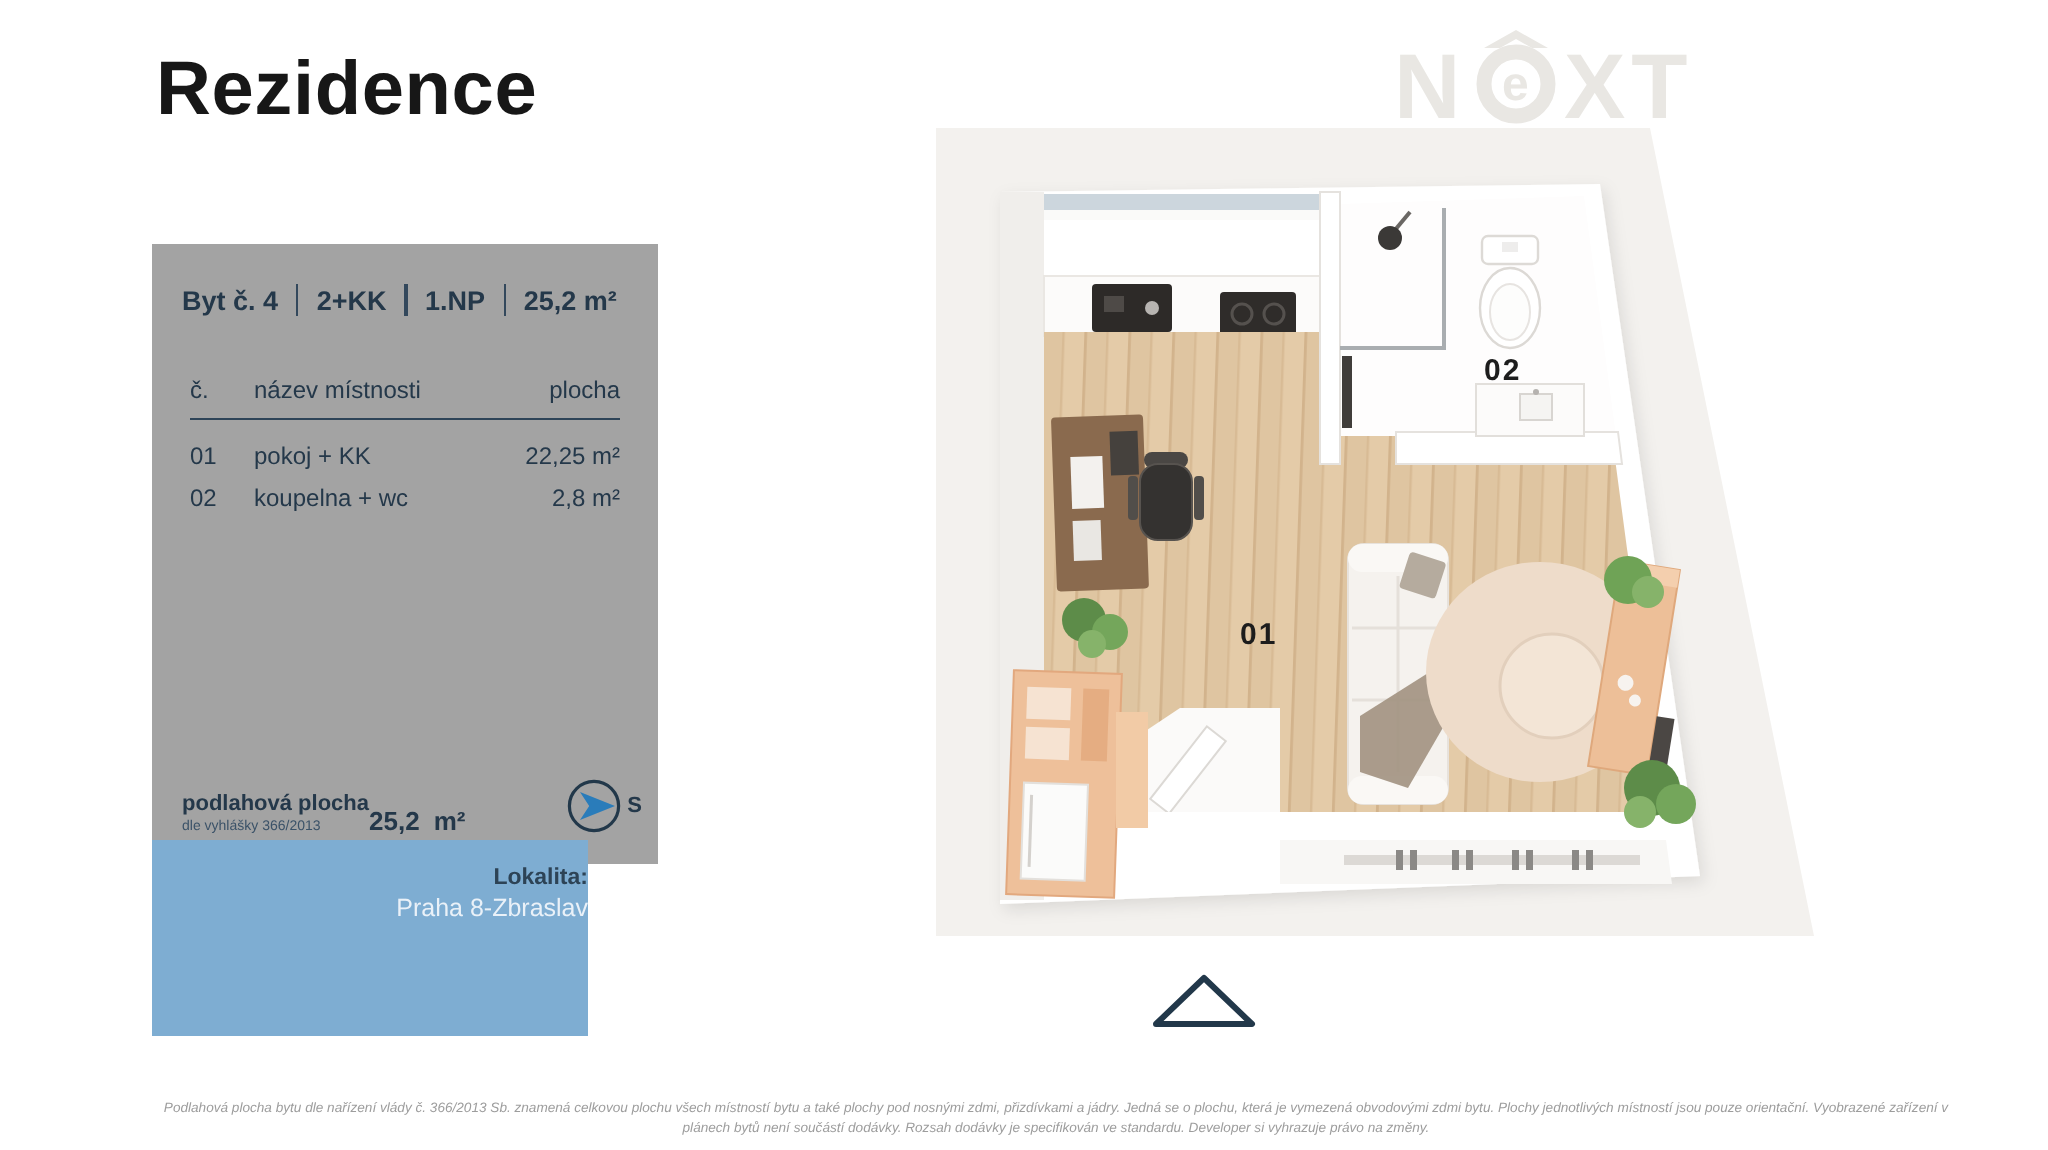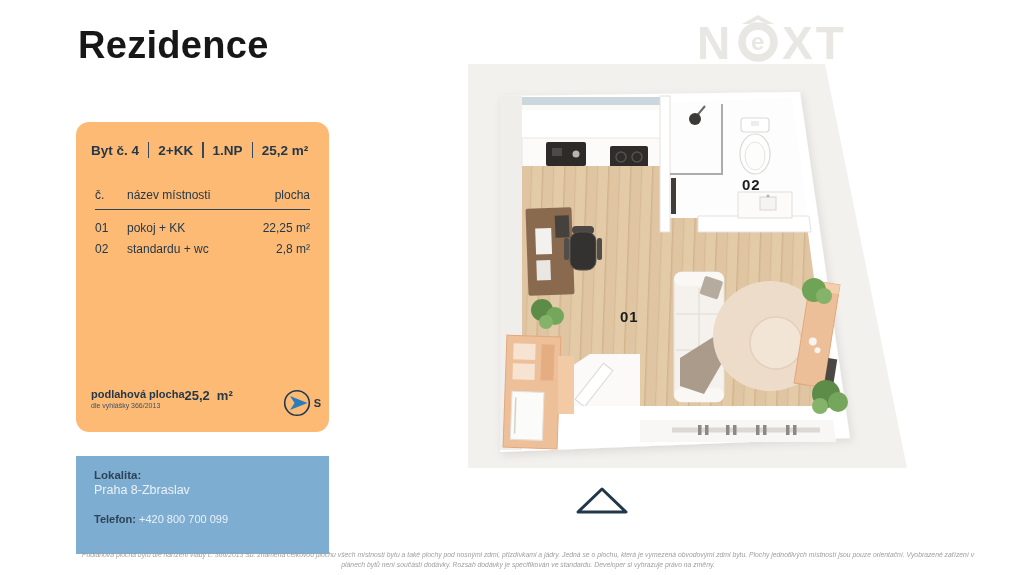--- a/index.html
+++ b/index.html
@@ -5,42 +5,42 @@
   html,body{margin:0;padding:0;background:#ffffff;}
   .page{position:relative;width:1024px;height:575px;background:#ffffff;overflow:hidden;
         font-family:"Liberation Sans",sans-serif;color:#24384a;padding-left:32px;}
 
   
   .title{position:absolute;left:78px;top:26px;font-size:38px;font-weight:700;
          line-height:1.03;color:#171717;letter-spacing:.3px;}
 
   
   .info-panel{position:absolute;left:76px;top:122px;width:253px;height:310px;
-              background:#fdba74;border-radius:13px;}
+              background:#a3a3a3;}
   .unit-line{display:flex;align-items:center;gap:9px;padding:20px 0 0 15px;
              font-size:13.5px;font-weight:700;color:#24384a;white-space:nowrap;}
   .unit-sep{width:1.3px;height:16px;background:#33485c;flex:0 0 auto;}
   .room-table{margin:26px 19px 0 19px;font-size:12px;color:#24384a;}
   .rt-row{display:flex;align-items:baseline;padding:3.5px 0;}
   .rt-head{font-size:12px;padding-bottom:7px;}
   .rt-num{width:32px;flex:0 0 auto;}
   .rt-name{flex:1 1 auto;}
   .rt-area{flex:0 0 auto;text-align:center;}
   .rt-divider{border:none;border-top:1.4px solid #2e4458;margin:0 0 8px 0;}
   .panel-footer{position:absolute;left:15px;right:8px;bottom:14px;
-                display:flex;align-items:flex-start;}
+                display:flex;align-items:flex-end;}
   .pf-label{font-size:11px;font-weight:700;color:#24384a;line-height:1.15;}
   .pf-sub{font-size:7px;font-weight:400;color:#3b5268;margin-top:1px;}
   .pf-value{font-size:13px;font-weight:700;display:flex;gap:7px;align-items:baseline;}
   .pf-compass{margin-left:auto;display:flex;align-items:center;gap:2px;}
   .pf-s{font-size:11px;font-weight:700;color:#24384a;}
 
   
-  .contact-panel{position:absolute;left:76px;top:456px;width:253px;height:98px;
-                 background:#7eadd2;padding:13px 0 0 18px;box-sizing:border-box;}
+  .contact-panel{position:absolute;left:76px;top:420px;width:218px;height:98px;
+                 background:#7eadd2;padding:13px 0 0 18px;box-sizing:border-box;text-align:right;}
   .c-label{font-size:11.5px;font-weight:700;color:#2d4356;}
   .c-value{font-size:12.5px;color:#eaf1f8;margin-top:2px;}
   .c-row{font-size:11px;margin-top:3px;color:#eaf1f8;}
   .c-row .c-label{font-size:11px;}
   .c-gap{height:13px;}
 
   
   .logo{position:absolute;left:697px;top:13px;}
 
   
@@ -89,21 +89,21 @@
         <span class="rt-area">plocha</span>
       </div>
       <hr class="rt-divider">
       <div class="rt-row">
         <span class="rt-num">01</span>
         <span class="rt-name">pokoj + KK</span>
         <span class="rt-area">22,25 m²</span>
       </div>
       <div class="rt-row">
         <span class="rt-num">02</span>
-        <span class="rt-name">standardu + wc</span>
+        <span class="rt-name">koupelna + wc</span>
         <span class="rt-area">2,8 m²</span>
       </div>
     </div>
 
     <div class="panel-footer">
       <div class="pf-label">
         <div>podlahová plocha</div>
         <div class="pf-sub">dle vyhlášky 366/2013</div>
       </div>
       <div class="pf-value">
@@ -117,24 +117,20 @@
         </svg>
         <span class="pf-s">S</span>
       </div>
     </div>
   </div>
 
   <div class="contact-panel">
     <div class="c-label">Lokalita:</div>
     <div class="c-value">Praha 8-Zbraslav</div>
     <div class="c-gap"></div>
-    <div class="c-row">
-      <span class="c-label">Telefon:</span>
-      <span>+420 800 700 099</span>
-    </div>
   </div>
 
   <svg class="plan" width="465" height="425" viewBox="0 0 465 425">
     <defs>
       <pattern id="wood" width="22" height="90" patternUnits="userSpaceOnUse" patternTransform="rotate(2)">
         <rect width="22" height="90" fill="#dfc5a1"></rect>
         <rect x="11" width="11" height="90" fill="#e4cba8"></rect>
         <rect width="1.4" height="90" fill="#d2b38c"></rect>
         <rect x="11" width="1.2" height="90" fill="#d8bb95"></rect>
       </pattern>

